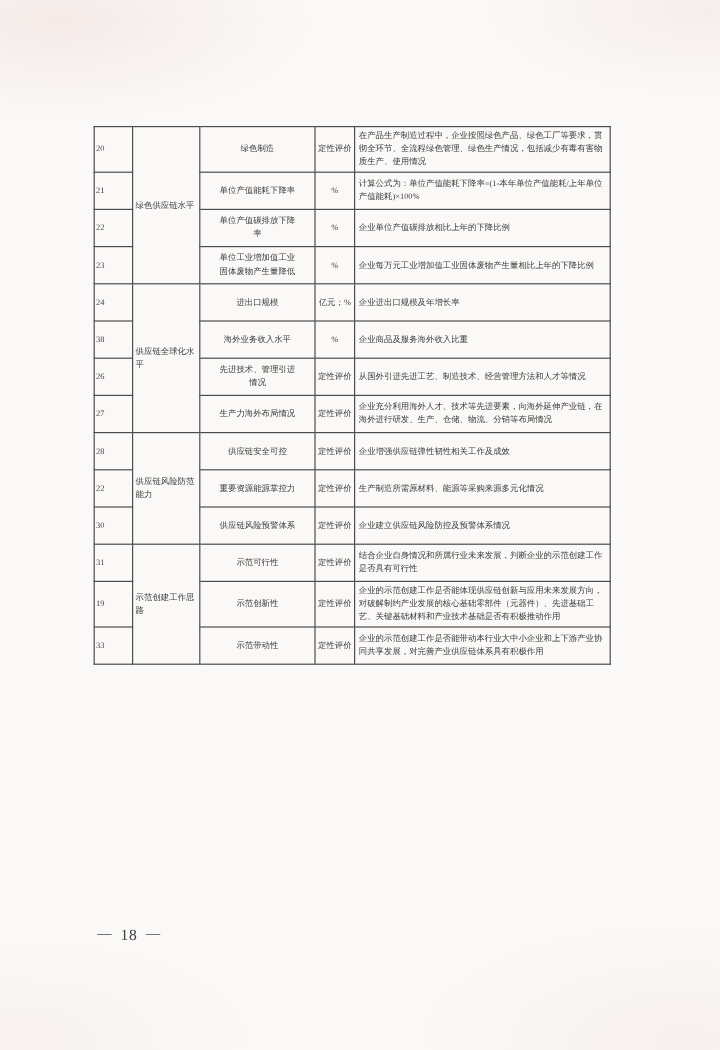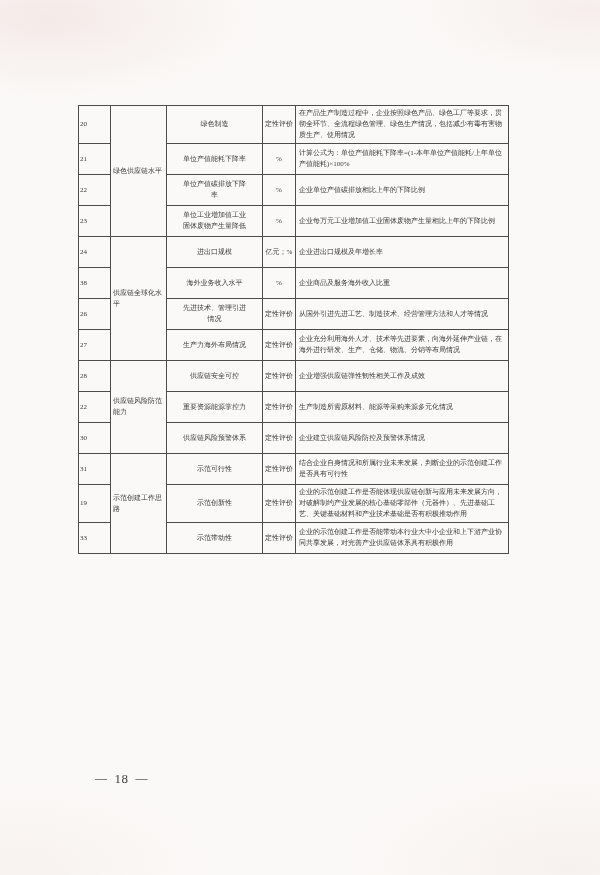--- a/index.html
+++ b/index.html
@@ -58,21 +58,21 @@
   td.unit {
     text-align: center;
     padding: 1px 1px;
   }
   td.desc {
     text-align: left;
     padding: 2px 3px;
   }
   .footer {
     position: absolute;
-    left: 88px;
+    left: 74px;
     top: 771px;
     font-size: 13px;
     color: #3f3f3f;
     letter-spacing: 0.5px;
   }
   .footer .dash {
     margin: 0 7px;
     font-size: 12px;
     position: relative;
     top: -1px;

